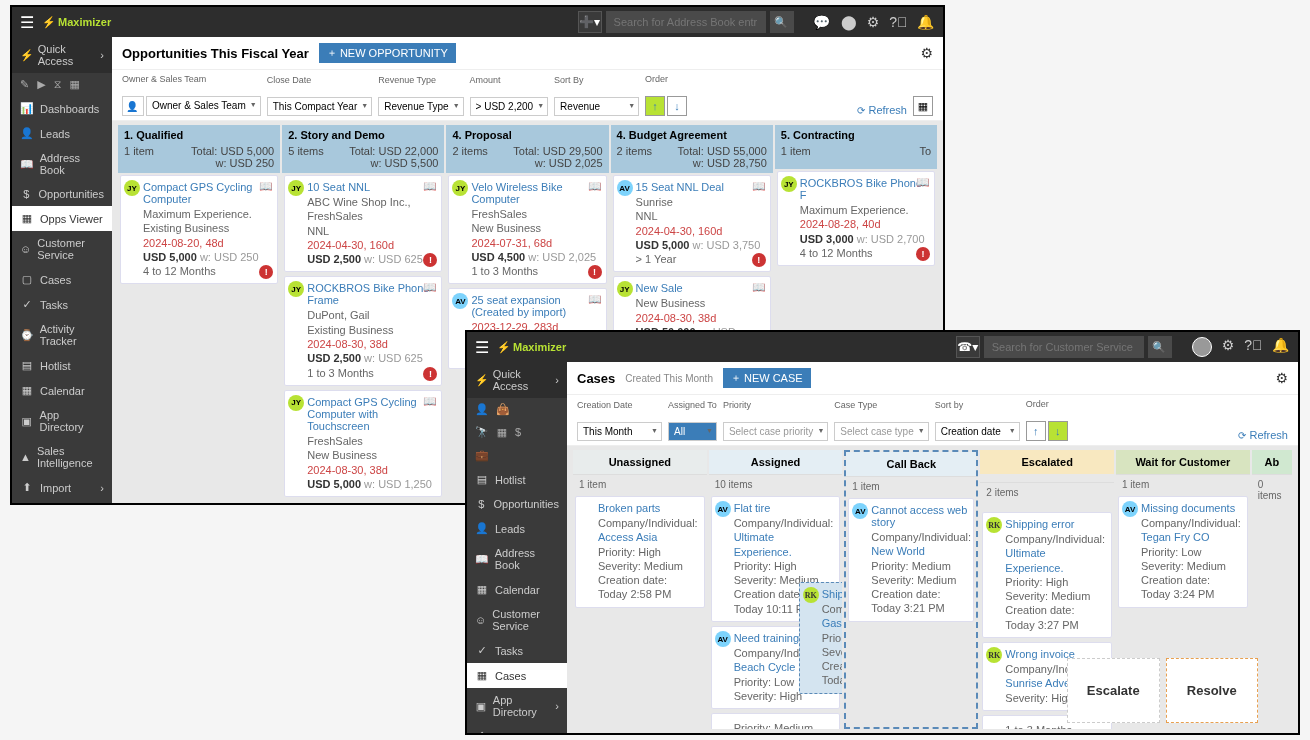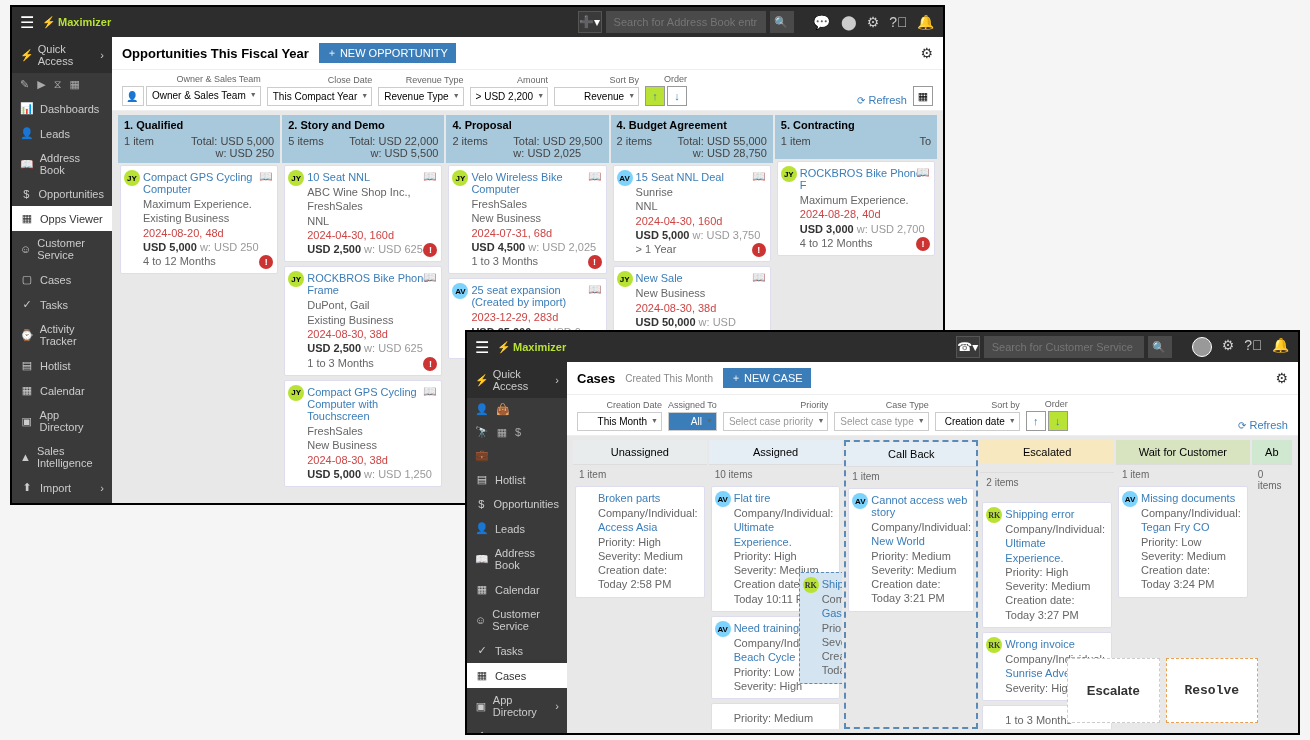--- a/index.html
+++ b/index.html
@@ -29,21 +29,21 @@
 .content{flex:1;background:#fff;display:flex;flex-direction:column;overflow:hidden;}
 .pagehead{padding:6px 10px;display:flex;align-items:center;gap:10px;border-bottom:1px solid #eee;}
 .pagehead h1{font-size:13px;font-weight:bold;}
 .newbtn{background:#3b7db8;color:#fff;padding:3px 8px;border:none;cursor:pointer;font-size:10px;display:flex;align-items:center;gap:3px;}
 .gear{margin-left:auto;color:#333;font-size:14px;cursor:pointer;}
 .processrow{padding:4px 10px;display:flex;align-items:center;gap:8px;font-size:11px;}
 .select{border:1px solid #ccc;padding:2px 18px 2px 6px;background:#fff;position:relative;min-width:90px;font-size:10px;}
 .select::after{content:"▼";position:absolute;right:4px;top:3px;font-size:8px;color:#666;}
 .summary{margin-left:auto;color:#3b7db8;font-size:10px;}
 .filterrow{padding:4px 10px;display:flex;gap:6px;align-items:flex-end;border-bottom:1px solid #eee;}
-.filt{display:flex;flex-direction:column;gap:2px;text-align:right;}
+.filt{display:flex;flex-direction:column;gap:12px;}
 .filt label{font-size:9px;color:#666;}
 .filt .inpt{border:1px solid #ccc;padding:3px 14px 3px 5px;background:#fff;min-width:85px;font-size:10px;position:relative;}
 .filt .inpt::after{content:"▼";position:absolute;right:3px;top:4px;font-size:7px;color:#666;}
 .ordbtn{border:1px solid #999;width:20px;height:20px;display:flex;align-items:center;justify-content:center;cursor:pointer;font-size:11px;color:#3b7db8;}
 .ordbtn.active{background:#b8e234;}
 .refresh{margin-left:auto;color:#3b7db8;cursor:pointer;font-size:10px;display:flex;align-items:center;gap:3px;}
 .gridbtn{border:1px solid #999;width:20px;height:20px;display:flex;align-items:center;justify-content:center;cursor:pointer;}
 .kanban{flex:1;display:flex;gap:2px;padding:4px 6px;overflow:hidden;background:#e8e8e8;}
 .col{width:178px;display:flex;flex-direction:column;background:#e8e8e8;}
 .colhead{background:#a8c8dc;padding:4px 6px;font-size:10px;min-height:44px;}
@@ -59,23 +59,23 @@
 .card .cline{color:#666;display:block;line-height:1.3;}
 .card .cdate{color:#c44;}
 .card .price{color:#333;font-weight:bold;}
 .card .wgt{color:#999;}
 .card .alert{position:absolute;right:4px;bottom:4px;width:14px;height:14px;border-radius:50%;background:#c33;color:#fff;display:flex;align-items:center;justify-content:center;font-size:9px;font-weight:bold;}
 .card .book{position:absolute;right:4px;top:4px;color:#3b7db8;font-size:11px;}
 .nlink{color:#3b7db8;}
 .casesub{padding:4px 6px;font-size:10px;color:#666;border-top:1px solid #ddd;}
 .dropzones{position:absolute;bottom:10px;left:600px;right:40px;display:flex;gap:6px;z-index:5;}
 .dz{flex:1;height:65px;background:#fff;border:1px dashed #ccc;display:flex;align-items:center;justify-content:center;font-size:13px;font-weight:bold;color:#333;}
-.dz.resolve{border-color:#e8a050;font-family:Liberation Mono, monospace;}
+.dz.resolve{border-color:#e8a050;}
 .userrow{border:1px solid #ccc;width:22px;height:20px;display:flex;align-items:center;justify-content:center;font-size:10px;}
-.colhd2{background:#e4eef4;padding:6px 0;text-align:center;font-size:11px;font-weight:normal;}
+.colhd2{background:#e4eef4;padding:6px 0;text-align:center;font-size:11px;font-weight:bold;}
 .colhd2.esc{background:#f8e8c0;}
 .colhd2.wait{background:#d8e4c0;}
 .colhd2.un{background:#e8ecec;}
 .colhd2.ab{background:#d0e8d0;}
 .assignedcol{border:2px dashed #5a8ab8;}
 </style>
 </head>
 <body>
 
 <div class="window w1">
@@ -275,21 +275,21 @@
                 <span class="cline cdate">2024-08-30, 38d</span>
                 <span class="cline"><span class="price">USD 5,000</span> <span class="wgt">w: USD 1,250</span></span>
               </div>
             </div>
           </div>
           <div class="col">
             <div class="colhead">
               <span class="cname">4. Proposal</span>
               <span class="cmeta">
                 <span>2 items</span>
-                <span style="">Total: USD 29,500<br>w: USD 2,025</span>
+                <span style="text-align:right">Total: USD 29,500<br>w: USD 2,025</span>
               </span>
             </div>
             <div class="cards">
               <div class="card">
                 <span class="badge ">JY</span>
                 <span class="book">📖</span>
                 <span class="ctitle">Velo Wireless Bike Computer</span>
                 <span class="cline">FreshSales</span>
                 <span class="cline">New Business</span>
                 <span class="cline cdate">2024-07-31, 68d</span>

